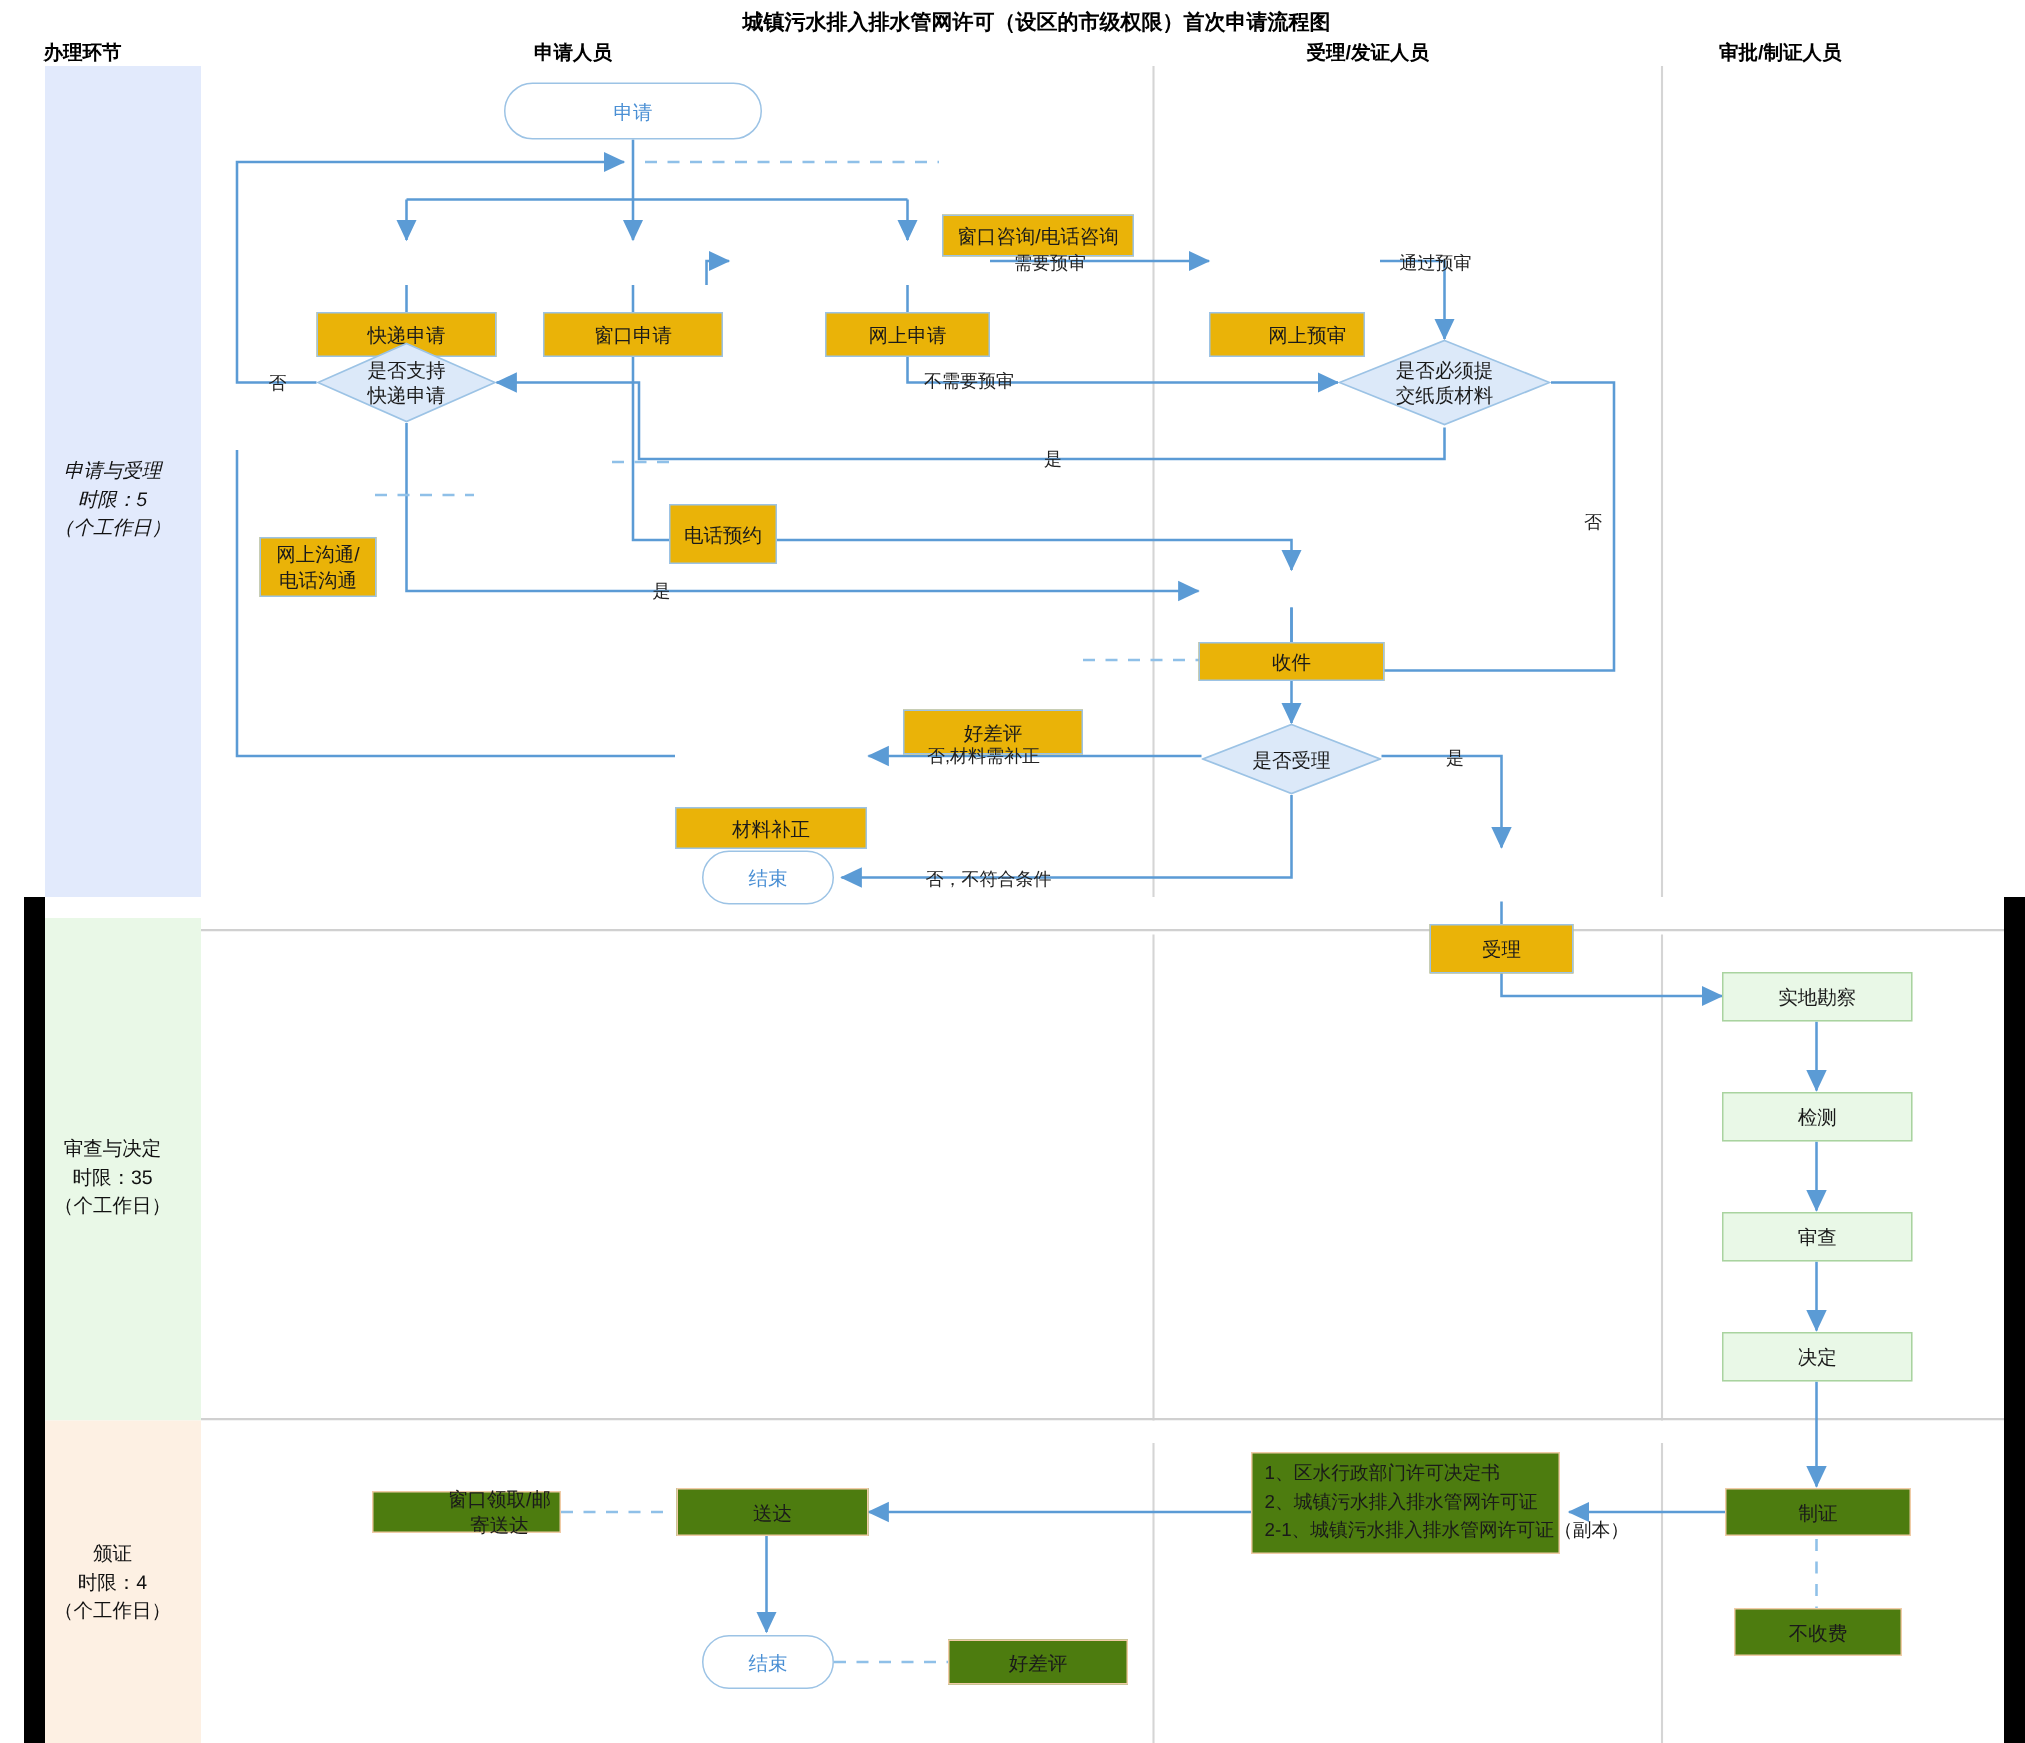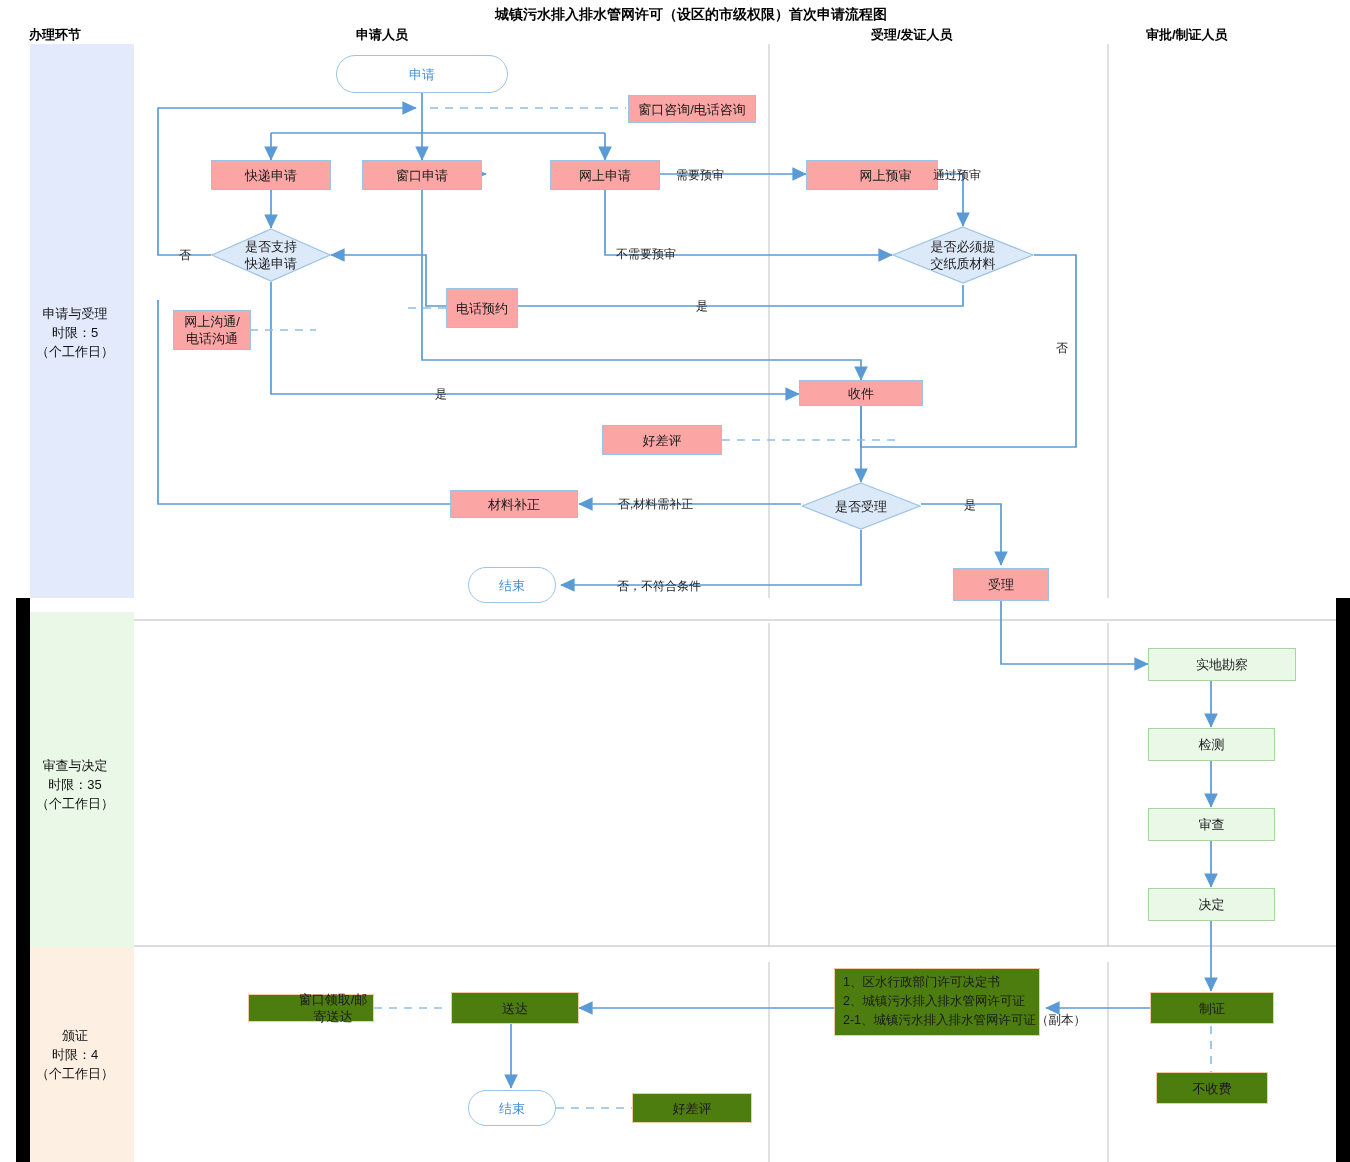--- a/index.html
+++ b/index.html
@@ -22,21 +22,21 @@
 
   .title{position:absolute;top:6px;left:0;width:1350px;text-align:center;
          font-size:14px;font-weight:bold;color:#000;}
 
   svg.wires{position:absolute;left:0;top:0;width:1350px;height:1162px;
             pointer-events:none;}
 
   .node{position:absolute;box-sizing:border-box;display:flex;
         align-items:center;justify-content:center;text-align:center;
         font-size:13px;line-height:17px;}
-  .n-blue{background:#fca5a5;border:1px solid #9cc3e5;color:#1a1a1a;}
+  .n-blue{background:#eab308;border:1px solid #9cc3e5;color:#1a1a1a;margin-top:48px;}
   .n-green{background:#e9f8e7;border:1px solid #a9d3a0;color:#1a1a1a;}
   .n-peach{background:#4d7c0f;border:1px solid #f0cba6;color:#1a1a1a;}
   .n-term{background:#ffffff;border:1px solid #9cc3e5;border-radius:22px;
           color:#4a8fd4;}
   .n-diamond{background:transparent;border:none;color:#1a1a1a;}
   .dmtxt{position:relative;z-index:2;}
   .n-doc{font-size:12.5px;line-height:19px;text-align:left;
          justify-content:flex-start;padding:4px 8px;}
 
   .elabel{position:absolute;font-size:12px;color:#222;white-space:nowrap;
@@ -54,21 +54,21 @@
   <div class="colhdr" style="left:855px;top:26px;width:130px;">受理/发证人员</div>
   <div class="colhdr" style="left:1130px;top:26px;width:130px;">审批/制证人员</div>
 
   <div class="band band-apply" style="top:44px;height:554px;"></div>
   <div class="band band-review" style="top:612px;height:335px;"></div>
   <div class="band band-issue" style="top:947px;height:215px;"></div>
 
   <div class="blackbar" style="left:0;top:598px;width:14px;height:564px;"></div>
   <div class="blackbar" style="left:1320px;top:598px;width:30px;height:564px;"></div>
 
-  <div class="band-label" style="top:304px;">
+  <div class="band-label" style="top:304px;font-style:italic;">
     <div>申请与受理</div>
     <div>时限：5</div>
     <div>（个工作日）</div>
   </div>
   <div class="band-label" style="top:756px;">
     <div>审查与决定</div>
     <div>时限：35</div>
     <div>（个工作日）</div>
   </div>
   <div class="band-label" style="top:1026px;">
@@ -154,21 +154,21 @@
     </g>
   </svg>
 
   <div class="node n-term" style="left:320px;top:55px;width:172px;height:38px;">申请</div>
 
   <div class="node n-blue" style="left:612px;top:95px;width:128px;height:28px;">窗口咨询/电话咨询</div>
 
   <div class="node n-blue" style="left:195px;top:160px;width:120px;height:30px;">快递申请</div>
   <div class="node n-blue" style="left:346px;top:160px;width:120px;height:30px;">窗口申请</div>
   <div class="node n-blue" style="left:534px;top:160px;width:110px;height:30px;">网上申请</div>
-  <div class="node n-blue" style="left:790px;top:160px;width:132px;height:30px;padding-left:27px;">网上预审</div>
+  <div class="node n-blue" style="left:790px;top:160px;width:104px;height:30px;padding-left:27px;">网上预审</div>
 
   <div class="node n-diamond" style="left:195px;top:228px;width:120px;height:54px;">
     <svg style="position:absolute;left:0;top:0;width:120px;height:54px;" viewBox="0 0 120 54">
       <polygon points="60,1 119,27 60,53 1,27" fill="#dce9f9" stroke="#9cc3e5" stroke-width="1.2"></polygon>
     </svg>
     <div class="dmtxt">是否支持<br>快递申请</div>
   </div>
 
   <div class="node n-diamond" style="left:876px;top:226px;width:142px;height:58px;">
     <svg style="position:absolute;left:0;top:0;width:142px;height:58px;" viewBox="0 0 142 58">
@@ -187,21 +187,21 @@
   <div class="node n-diamond" style="left:785px;top:482px;width:120px;height:48px;">
     <svg style="position:absolute;left:0;top:0;width:120px;height:48px;" viewBox="0 0 120 48">
       <polygon points="60,1 119,24 60,47 1,24" fill="#dce9f9" stroke="#9cc3e5" stroke-width="1.2"></polygon>
     </svg>
     <div class="dmtxt">是否受理</div>
   </div>
 
   <div class="node n-term" style="left:452px;top:567px;width:88px;height:36px;">结束</div>
   <div class="node n-blue" style="left:937px;top:568px;width:96px;height:33px;">受理</div>
 
-  <div class="node n-green" style="left:1132px;top:648px;width:148px;height:33px;">实地勘察</div>
+  <div class="node n-green" style="left:1132px;top:648px;width:127px;height:33px;">实地勘察</div>
   <div class="node n-green" style="left:1132px;top:728px;width:127px;height:33px;">检测</div>
   <div class="node n-green" style="left:1132px;top:808px;width:127px;height:33px;">审查</div>
   <div class="node n-green" style="left:1132px;top:888px;width:127px;height:33px;">决定</div>
 
   <div class="node n-peach" style="left:1134px;top:992px;width:124px;height:32px;">制证</div>
   <div class="node n-peach" style="left:1140px;top:1072px;width:112px;height:32px;">不收费</div>
 
   <div class="node n-peach n-doc" style="left:818px;top:968px;width:206px;height:68px;flex-direction:column;align-items:flex-start;">
     <div>1、区水行政部门许可决定书</div>
     <div>2、城镇污水排入排水管网许可证</div>

